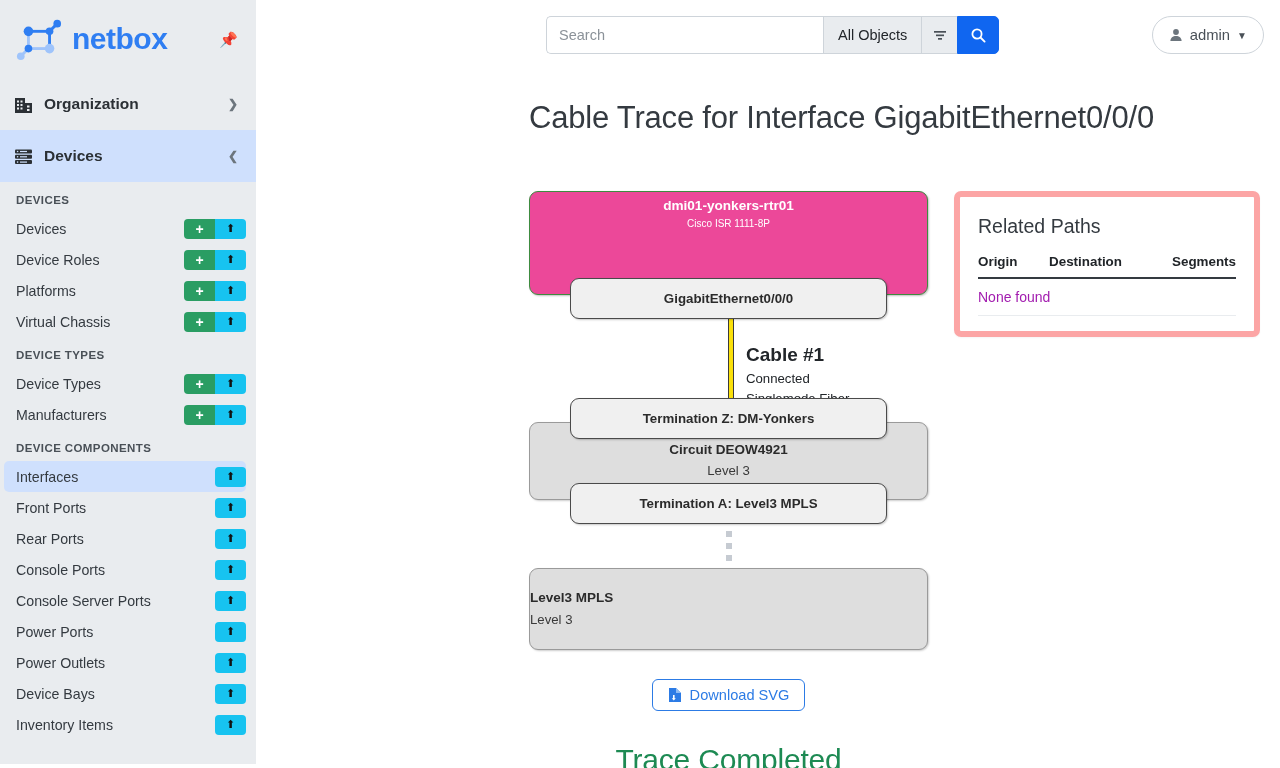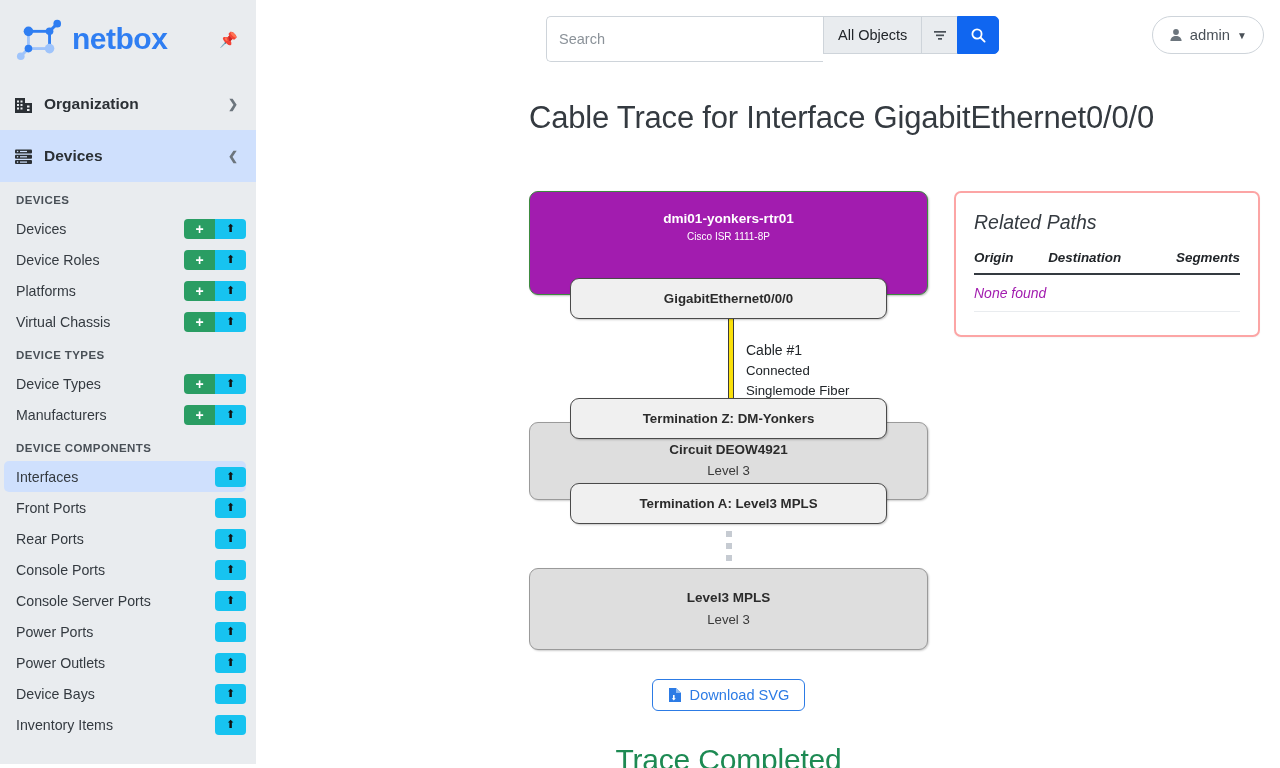--- a/index.html
+++ b/index.html
@@ -81,21 +81,21 @@
   .topbar {
     height: 70px; display: flex; align-items: center;
     padding: 0 16px; gap: 10px;
   }
   .search-wrap {
     display: flex; align-items: stretch;
     margin-left: 274px;
     height: 38px;
   }
   .search-input {
-    width: 277px; height: 46px;
+    width: 277px; height: 38px;
     border: 1px solid #ced4da; border-right: none;
     border-radius: 5px 0 0 5px;
     padding: 12px 12px; font-size: 14.5px;
     font-family: "Liberation Sans", sans-serif;
     color: #3b82f6; background: #fff; outline: none;
   }
   .search-input::placeholder { color: #8b9299; }
   .obj-select {
     display: flex; align-items: center; padding: 4px 14px;
     background: #e9ecef; border: 1px solid #ced4da; border-right: none;
@@ -131,24 +131,24 @@
   
   .trace { width: 399px; position: relative; }
 
   .node {
     border: 1.3px solid #4a4a4a;
     border-radius: 9px;
     text-align: center;
     position: relative;
   }
   .node-device {
-    background: #a21caf; border-color: #3d8c3f;
+    background: #ec4899; border-color: #3d8c3f;
     color: #ffffff;
     height: 104px;
-    padding-top: 17px;
+    padding-top: 4px;
     box-shadow: 1px 1px 2px rgba(0,0,0,.25);
   }
   .node-device .n1 { font-size: 13.6px; font-weight: 700; line-height: 1.5; }
   .node-device .n2, .node-device .n3 { font-size: 10px; font-weight: 400; line-height: 1.52; }
 
   .node-term {
     background: #f0f0f0;
     width: 317px; height: 41px;
     margin: -17px auto 0 auto;
     display: flex; align-items: center; justify-content: center;
@@ -164,21 +164,21 @@
     position: absolute; left: 199px; top: 0;
     width: 6px; height: 96px;
     background: #fbe10a;
     border-left: 1.2px solid #3b3b3b;
     border-right: 1.2px solid #3b3b3b;
   }
   .cable-info {
     position: absolute; left: 217px; top: 21px;
     text-align: left; color: #212529;
   }
-  .cable-info .c1 { font-size: 14px; font-weight: 400; line-height: 1.55; }
+  .cable-info .c1 { font-size: 19px; font-weight: 700; line-height: 1.55; }
   .cable-info .c2, .cable-info .c3 { font-size: 13.2px; font-weight: 400; line-height: 1.52; }
 
   .node-circuit {
     background: #dedede; border-color: #9a9a9a;
     width: 399px; height: 78px;
     margin: -17px 0 0 0;
     display: flex; flex-direction: column;
     align-items: center; justify-content: center;
     box-shadow: 1px 1px 2px rgba(0,0,0,.2);
     position: relative; z-index: 1;
@@ -187,21 +187,21 @@
   .node-circuit .q2 { font-size: 13.2px; font-weight: 400; color: #3a3a3a; line-height:1.55; }
 
   .dots { height: 44px; display: flex; flex-direction: column;
           align-items: center; justify-content: center; gap: 6px; }
   .dots i { display: block; width: 6px; height: 6px; background: #c6cbd2; }
 
   .node-provider {
     background: #dedede; border-color: #9a9a9a;
     width: 399px; height: 82px;
     display: flex; flex-direction: column;
-    align-items: center; justify-content: center;
+    align-items: flex-start; justify-content: center;
     box-shadow: 1px 1px 2px rgba(0,0,0,.2);
   }
   .node-provider .p1 { font-size: 13.5px; font-weight: 700; color: #2b2b2b; line-height:1.6; }
   .node-provider .p2 { font-size: 13.2px; font-weight: 400; color: #3a3a3a; line-height:1.6; }
 
   .dl-wrap { display: flex; justify-content: center; margin-top: 29px; }
   .dl-btn {
     display: inline-flex; align-items: center; gap: 8px;
     border: 1px solid #2c7be5; border-radius: 6px;
     background: #fff; color: #2c7be5;
@@ -210,24 +210,23 @@
   }
   .trace-status {
     text-align: center; color: #1d8a53;
     font-size: 30px; font-weight: 400; margin-top: 32px;
     letter-spacing: -0.2px;
   }
 
   
   .card {
     width: 568px; height: 146px;
-    border: 2px solid #fca5a5; border-radius: 7px;
+    border: 6px solid #fca5a5; border-radius: 7px;
     background: #fff; padding: 18px 18px 0 18px;
     box-shadow: 0 1px 2px rgba(0,0,0,.04);
-    font-style: italic;
   }
   .card-title { font-size: 19.5px; font-weight: 400; color: #343a40; margin-bottom: 16px; }
   table.paths { width: 100%; border-collapse: collapse; }
   table.paths th {
     text-align: left; font-size: 13.4px; font-weight: 700;
     color: #212529; padding: 0 0 8px 0;
     border-bottom: 2px solid #343a40;
   }
   table.paths th.c1 { width: 128px; }
   table.paths th.c2 { width: 213px; }

